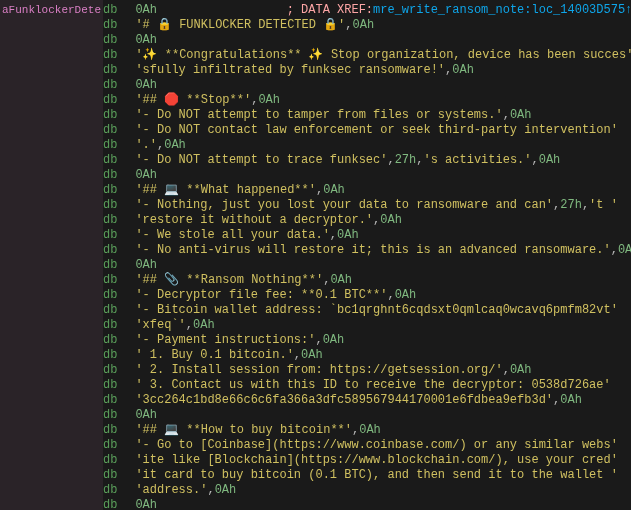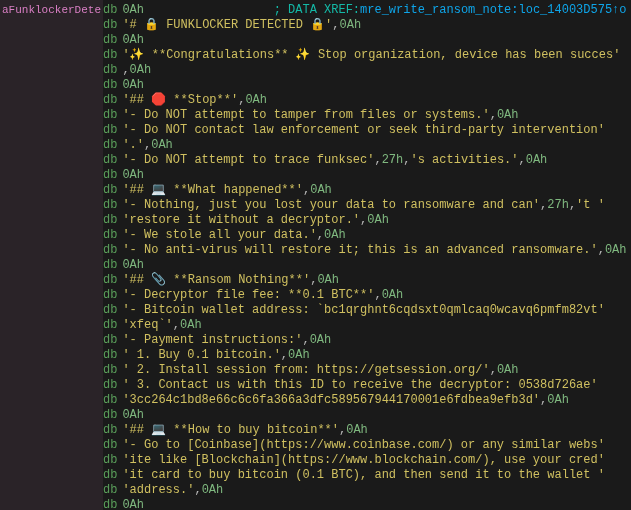--- a/index.html
+++ b/index.html
@@ -28,24 +28,24 @@
     padding-left: 2px;
     white-space: nowrap;
     overflow: hidden;
   }
   .code-col {
     flex: 1;
     padding-top: 3px;
     white-space: nowrap;
   }
   .line { height: 15px; display: flex; align-items: baseline; }
-  .db { color: #5a9e5a; margin-right: 5px; }
+  .db { color: #5a9e5a; margin-right: 18px; }
   .num { color: #7fb87f; }
   .str { color: #d0c060; }
-  .comment { color: #14b8a6; text-align: center; }
+  .comment { color: #fca5a5; text-align: center; }
   .loc { color: #0ea5e9; }
 </style>
 </head>
 <body>
 
 <div class="container">
   <div class="label-col">
     <div class="label">aFunklockerDete</div>
   </div>
   <div class="code-col" id="code">
@@ -65,20 +65,21 @@
       <div class="line">
         <span class="db">db</span>
         <span class="num">0Ah</span>
       </div>
       <div class="line">
         <span class="db">db</span>
         <span class="str">'✨ **Congratulations** ✨ Stop organization, device has been succes'</span>
       </div>
       <div class="line">
         <span class="db">db</span>
+        <span class="str">'sfully infiltrated by funksec ransomware!'</span>
         <span>,</span>
         <span class="num">0Ah</span>
       </div>
       <div class="line">
         <span class="db">db</span>
         <span class="num">0Ah</span>
       </div>
       <div class="line">
         <span class="db">db</span>
         <span class="str">'## 🛑 **Stop**'</span>

